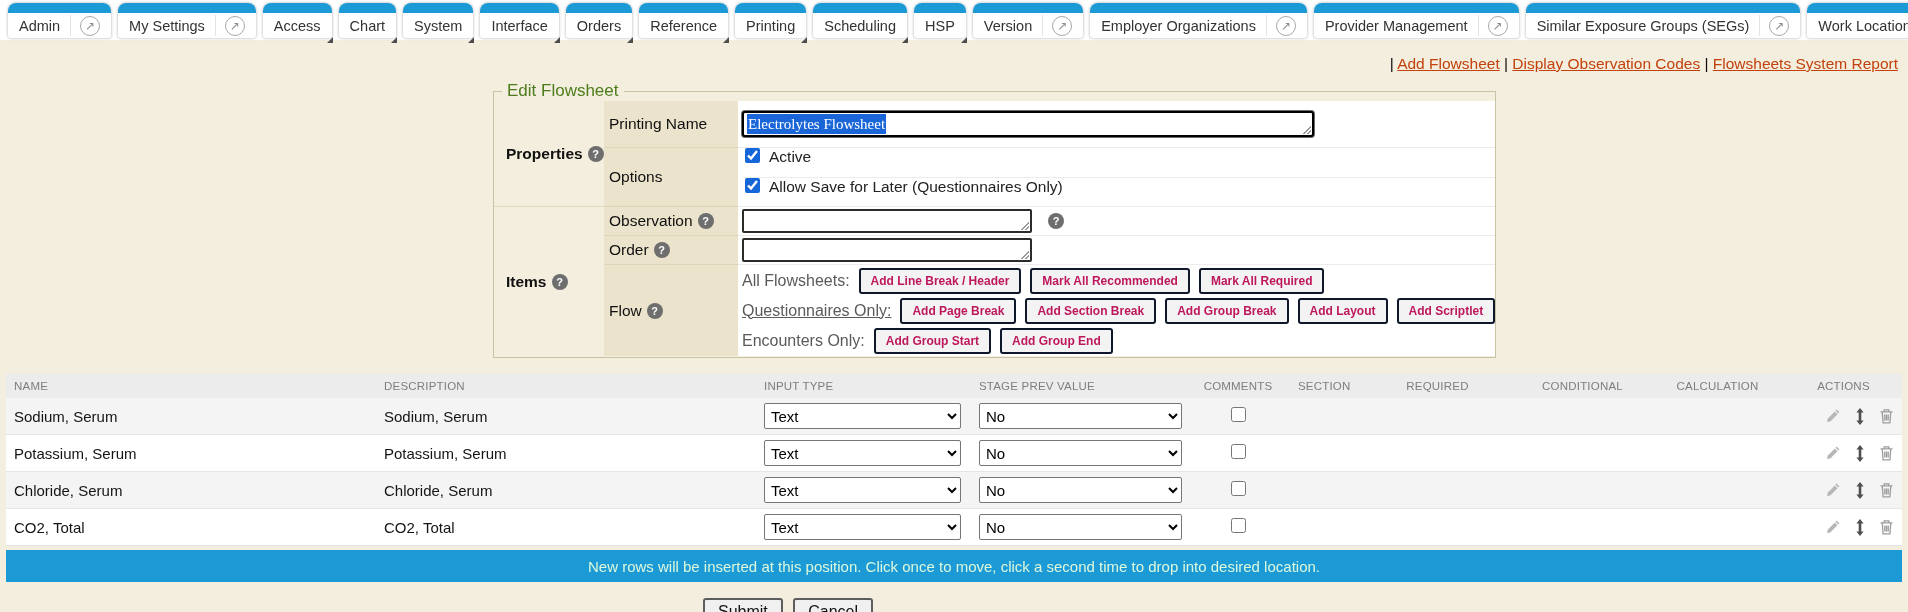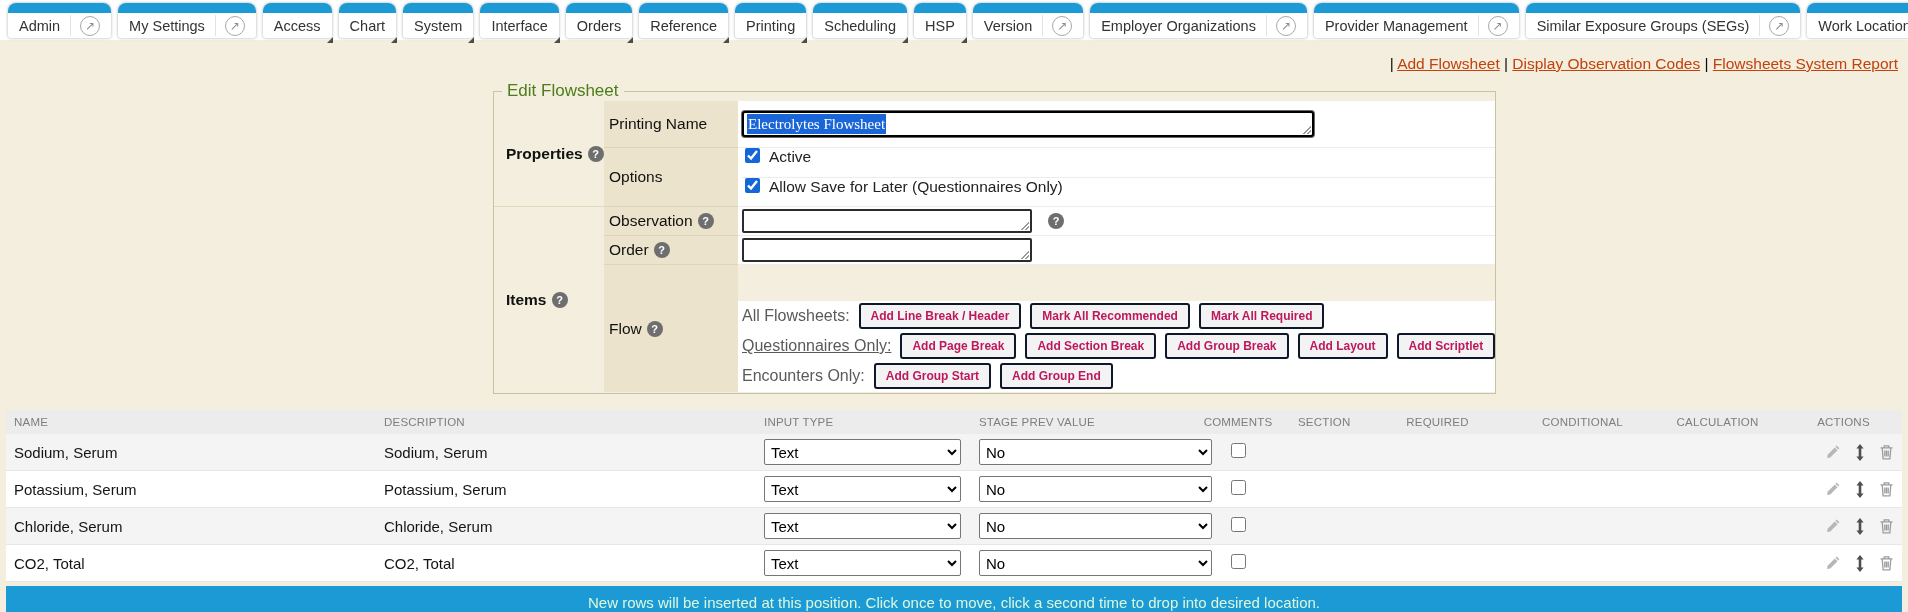--- a/index.html
+++ b/index.html
@@ -57,21 +57,21 @@
   .tbl{margin:16px 6px 0 6px;}
   .trow{display:grid;grid-template-columns:370px 380px 215px 215px 104px 70px 155px 135px 135px 117px;align-items:center;}
   .thead{background:#ececec;height:24px;color:#7e7e7e;font-size:11.5px;letter-spacing:.2px;}
   .thead .c{padding:0 8px;white-space:nowrap;}
   .c.al{text-align:left;} .c.ac{text-align:center;}
   .tr{height:37px;background:#fff;border-bottom:1px solid #e6e6e6;font-size:15px;color:#141414;}
   .tr:nth-child(odd){background:#f4f4f4;}
   .tr .c{padding:0 8px;}
   .tr select{width:197px;height:26px;font-size:15px;font-family:"Liberation Sans",sans-serif;
     border:1px solid #767676;border-radius:2px;background:#fff;padding:0 2px;}
-  .tr select.stage{width:233px;}
+  .tr select.stage{width:203px;}
   .tr input[type=checkbox]{width:15px;height:15px;margin:0;}
   .acticons{display:flex;gap:13px;justify-content:flex-end;padding-right:14px;align-items:center;}
   .acticons svg{display:block;cursor:pointer;}
 
   
   .insert-bar{margin:4px 6px 0 6px;height:32px;background:#1b9ad6;color:#ddf8dd;font-size:15px;
     display:flex;align-items:center;justify-content:center;cursor:pointer;}
   .footer{width:1576px;text-align:center;margin-top:16px;}
   .footbtn{font-family:"Liberation Sans",sans-serif;font-size:16px;color:#111;background:#f0f0f0;
     border:2px solid #5d5d5d;border-radius:3px;padding:3px 13px 6px 13px;margin:0 3px;cursor:pointer;}
@@ -243,21 +243,21 @@
       <span class="help">?</span>
     </div>
     <div class="gcell contentcell r-sm" style="grid-row:4;grid-column:3;">
       <div class="txt grip"></div>
     </div>
 
     <div class="gcell labelcell r-flow" style="grid-row:5;grid-column:2;border-bottom:none;">
       <span>Flow</span>
       <span class="help">?</span>
     </div>
-    <div class="contentcell r-flow" style="grid-row:5;grid-column:3;border-bottom:none;display:flex;flex-direction:column;justify-content:flex-start;margin-top:36px;">
+    <div class="contentcell r-flow" style="grid-row:5;grid-column:3;border-bottom:none;display:flex;flex-direction:column;justify-content:center;">
         <div class="flowline">
           <span class="flowlabel">All Flowsheets:</span>
           <button class="fbtn">Add Line Break / Header</button>
           <button class="fbtn">Mark All Recommended</button>
           <button class="fbtn">Mark All Required</button>
         </div>
         <div class="flowline">
           <span class="flowlabel u">Questionnaires Only:</span>
           <button class="fbtn">Add Page Break</button>
           <button class="fbtn">Add Section Break</button>

